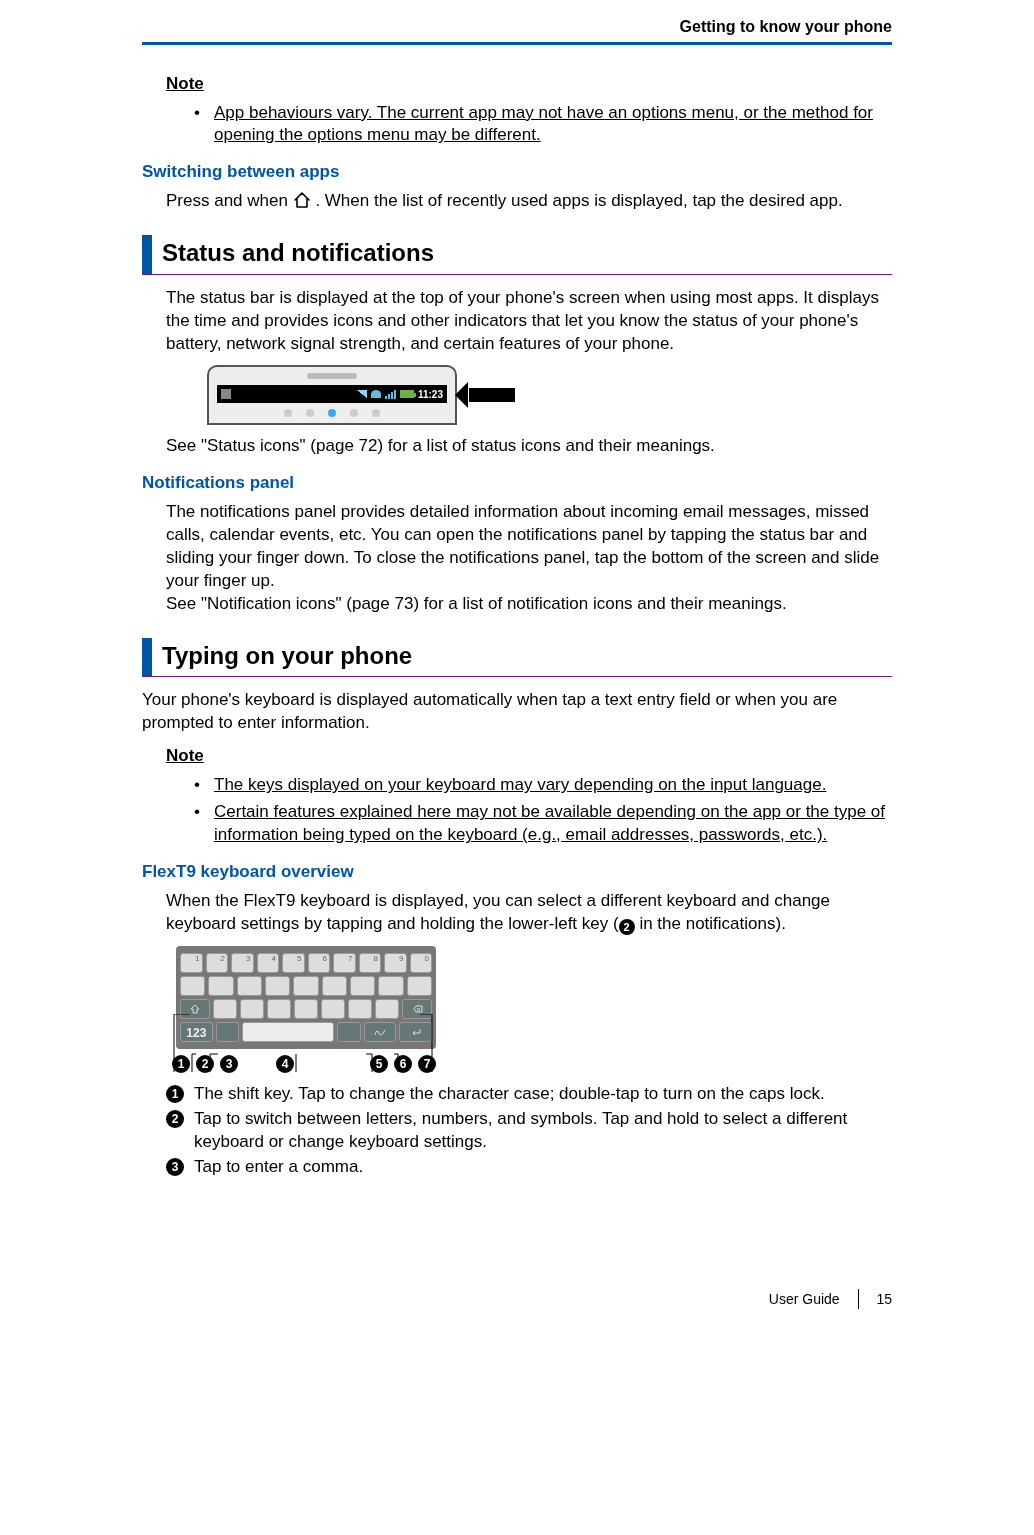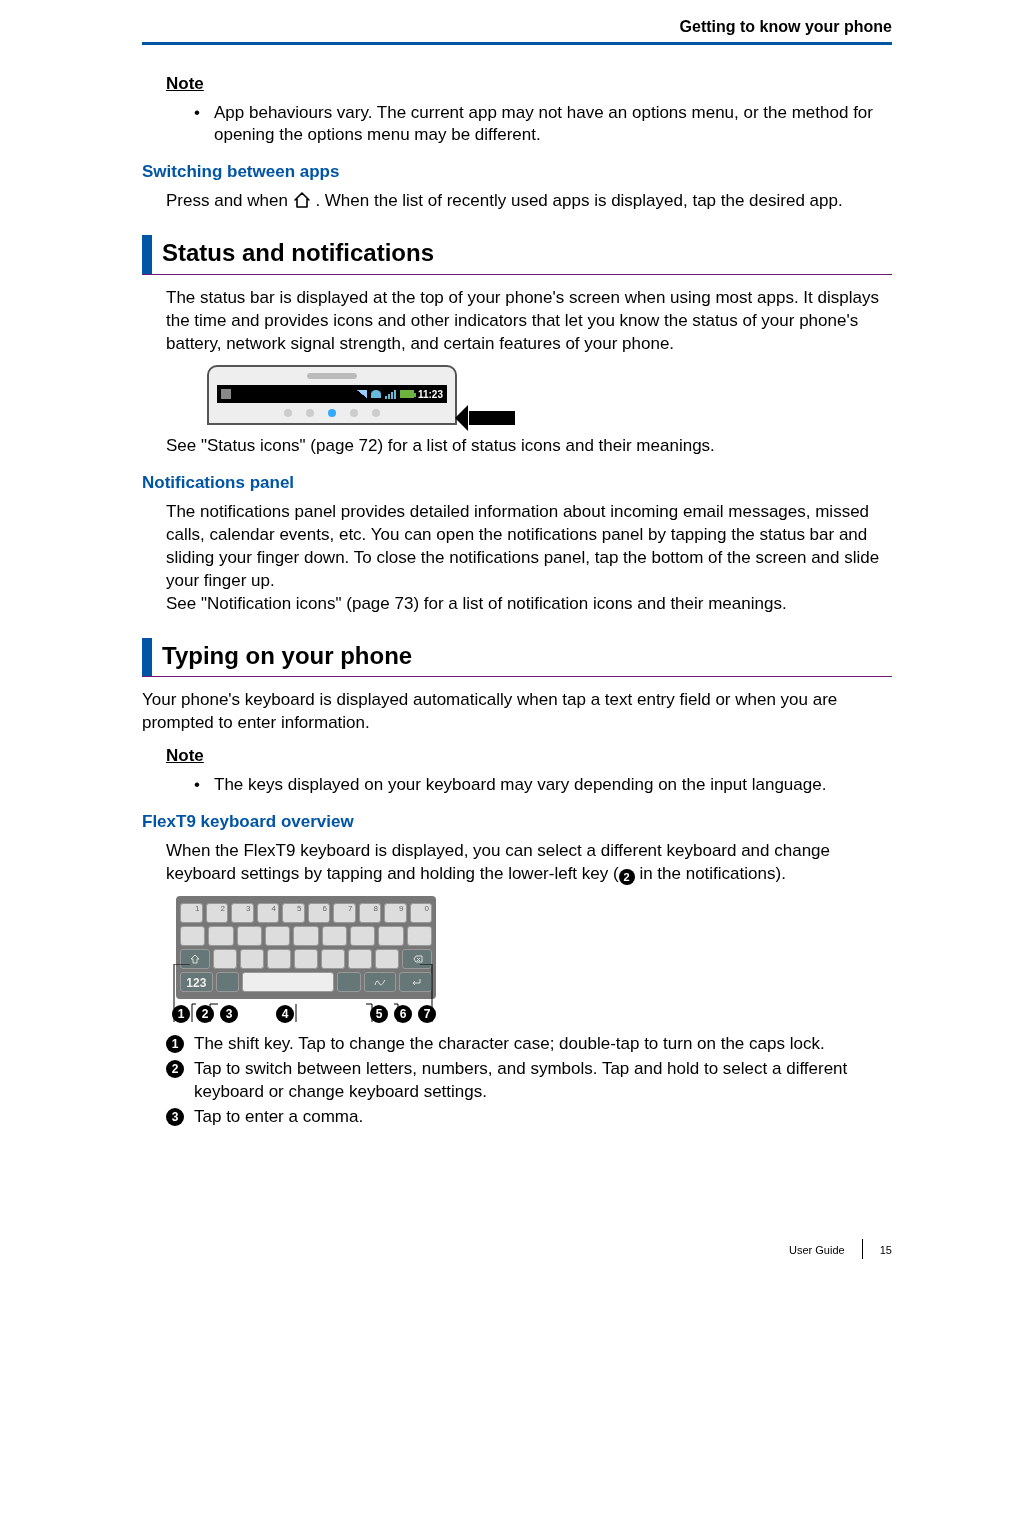--- a/index.html
+++ b/index.html
@@ -30,20 +30,21 @@
   }
   .note-label {
     font-weight: bold;
     text-decoration: underline;
     margin: 10px 0 6px 24px;
   }
   ul.bullets {
     list-style: none;
     padding: 0;
     margin: 0 0 14px 52px;
+    text-decoration: underline;
   }
   ul.bullets > li {
     position: relative;
     padding-left: 20px;
     margin: 4px 0;
   }
   ul.bullets > li::before {
     content: "•";
     position: absolute;
     left: 0;
@@ -75,21 +76,21 @@
     padding: 2px 0 4px 0;
   }
   .home-icon {
     display: inline-block;
     vertical-align: -2px;
   }
   
   .statusbar-fig {
     margin: 6px 0 10px 24px;
     display: flex;
-    align-items: flex-end;
+    align-items: center;
     gap: 12px;
     padding-left: 41px;
   }
   .phone-top {
     width: 250px;
     border: 2px solid #555;
     border-radius: 10px 10px 0 0;
     background: #eee;
     padding: 6px 8px 6px 8px;
     position: relative;
@@ -154,21 +155,21 @@
   
   .numlist { margin: 10px 0 0 24px; }
   .numitem { display:flex; align-items:flex-start; gap:10px; margin:2px 0; }
   .numitem .co { flex: 0 0 18px; margin-top:2px; }
   .numitem .txt { flex:1; }
   .inline-co { display:inline-flex; width:16px; height:16px; border-radius:50%; background:#000; color:#fff; font-size:11px; font-weight:bold; align-items:center; justify-content:center; vertical-align:-2px; }
   .footer {
     position: relative;
     margin-top: 110px;
     text-align: right;
-    font-size: 11px;
+    font-size: 14px;
   }
   .footer .sep { display:inline-block; border-left:1px solid #000; height:20px; vertical-align:-5px; margin:0 14px; }
 </style>
 </head>
 <body>
 
 <div class="page">
   <div class="running-head">Getting to know your phone</div>
   <div class="head-rule"></div>
 
@@ -229,20 +230,21 @@
   <div class="section-head">
     <div class="section-bar"></div>
     <div class="section-title">Typing on your phone</div>
   </div>
 
   <p class="body-text" style="margin-left:0">Your phone's keyboard is displayed automatically when tap a text entry field or when you are prompted to enter information.</p>
 
   <div class="note-label">Note</div>
   <ul class="bullets">
     <li>The keys displayed on your keyboard may vary depending on the input language.</li>
+    <li>Certain features explained here may not be available depending on the app or the type of information being typed on the keyboard (e.g., email addresses, passwords, etc.).</li>
   </ul>
 
   <div class="subhead">FlexT9 keyboard overview</div>
   <p class="body-text">
     <span>When the FlexT9 keyboard is displayed, you can select a different keyboard and change keyboard settings by tapping and holding the lower-left key (</span><span class="inline-co">2</span><span> in the notifications).</span>
   </p>
 
   <div class="kbfig">
     <div class="kb">
       <div class="kb-row">

